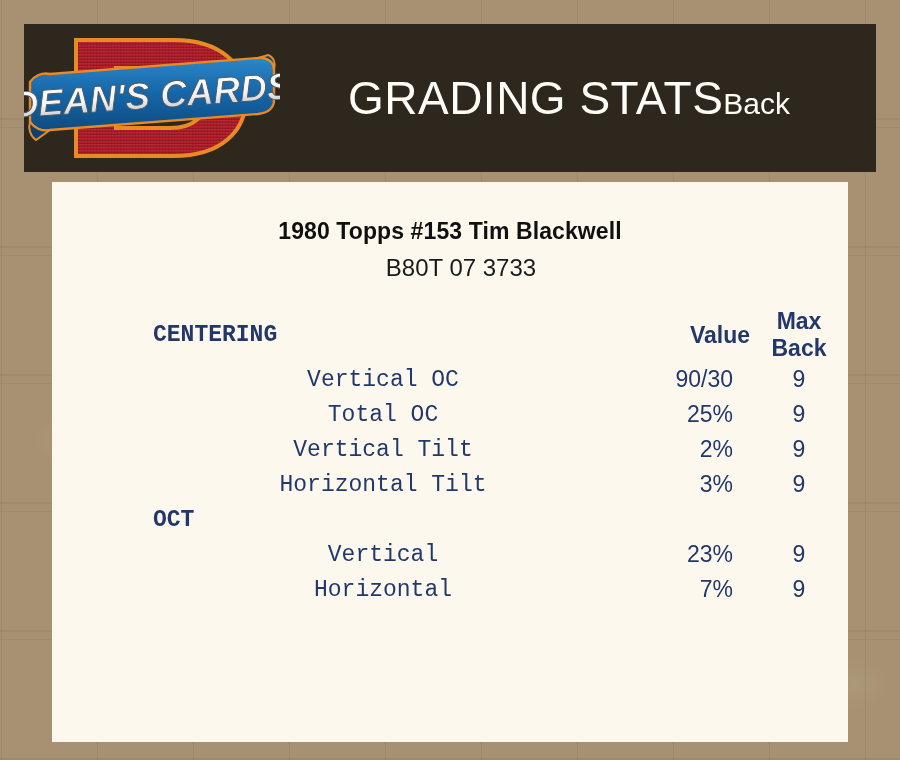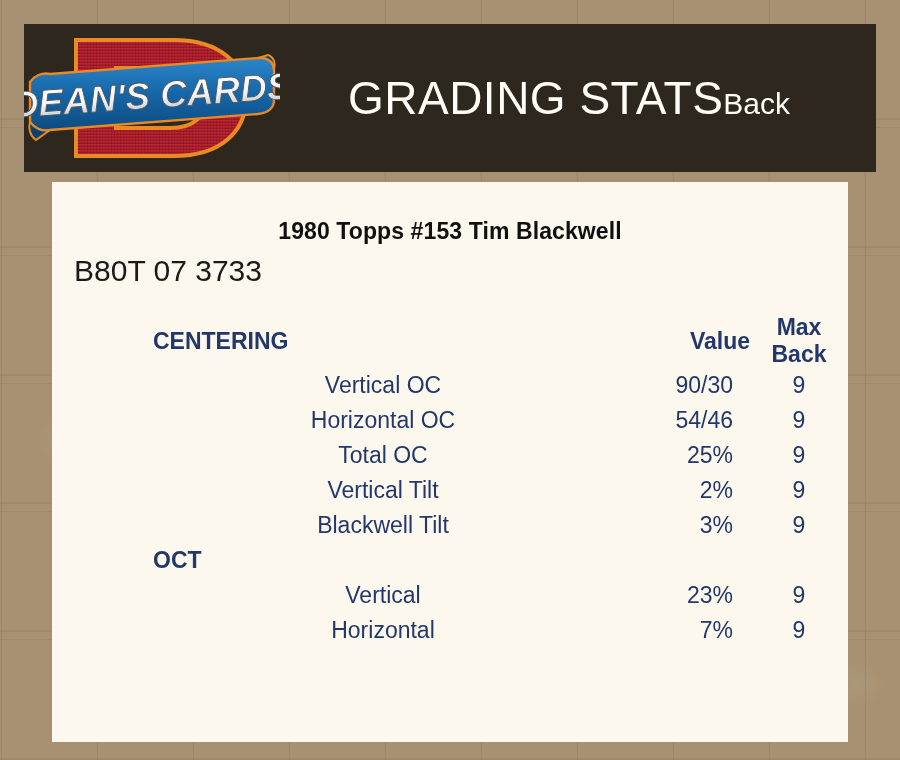--- a/index.html
+++ b/index.html
@@ -60,31 +60,31 @@
   #content-panel{
     position:absolute;left:52px;top:182px;width:796px;height:560px;
     background:#fdf8ee;
   }
 
   #card-title{
     text-align:center;font-size:23px;font-weight:bold;color:#101010;
     margin-top:36px;letter-spacing:.1px;
   }
   #card-code{
-    text-align:left;font-size:30px;font-weight:400;color:#1a1a1a;
+    text-align:center;font-size:24px;font-weight:400;color:#1a1a1a;
     margin-top:9px;
     margin-left:22px;
   }
 
   
   #stats-table{
     margin-top:26px;width:100%;border-collapse:collapse;color:#22386b;
   }
   #stats-table td{padding:0;height:35px;vertical-align:middle;font-size:23px;}
-  .col-label{width:360px;padding-left:101px !important;}
+  .col-label{width:360px;padding-left:101px !important;font-family:Liberation Mono, monospace;}
   .col-value{width:170px;text-align:right;padding-right:17px !important;}
   .col-grade{text-align:center;}
   .section-head td{font-weight:bold;}
   .section-head .col-label{padding-left:101px !important;}
   .row-item .col-label{padding-left:151px !important;text-align:center;}
   .head-row td{font-weight:bold;}
   .head-row .col-value{padding-right:0 !important;}
 </style>
 </head>
 <body>
@@ -149,36 +149,31 @@
           <td class="col-label">CENTERING</td>
           <td class="col-value">Value</td>
           <td class="col-grade">Max Back</td>
         </tr>
         <tr class="row-item">
           <td class="col-label">Vertical OC</td>
           <td class="col-value">90/30</td>
           <td class="col-grade">9</td>
         </tr>
         <tr class="row-item">
-          <td class="col-label">Horizontal OC</td>
-          <td class="col-value">54/46</td>
-          <td class="col-grade">9</td>
-        </tr>
-        <tr class="row-item">
           <td class="col-label">Total OC</td>
           <td class="col-value">25%</td>
           <td class="col-grade">9</td>
         </tr>
         <tr class="row-item">
           <td class="col-label">Vertical Tilt</td>
           <td class="col-value">2%</td>
           <td class="col-grade">9</td>
         </tr>
         <tr class="row-item">
-          <td class="col-label">Blackwell Tilt</td>
+          <td class="col-label">Horizontal Tilt</td>
           <td class="col-value">3%</td>
           <td class="col-grade">9</td>
         </tr>
         <tr class="section-head">
           <td class="col-label">OCT</td>
           <td class="col-value"></td>
           <td class="col-grade"></td>
         </tr>
         <tr class="row-item">
           <td class="col-label">Vertical</td>

